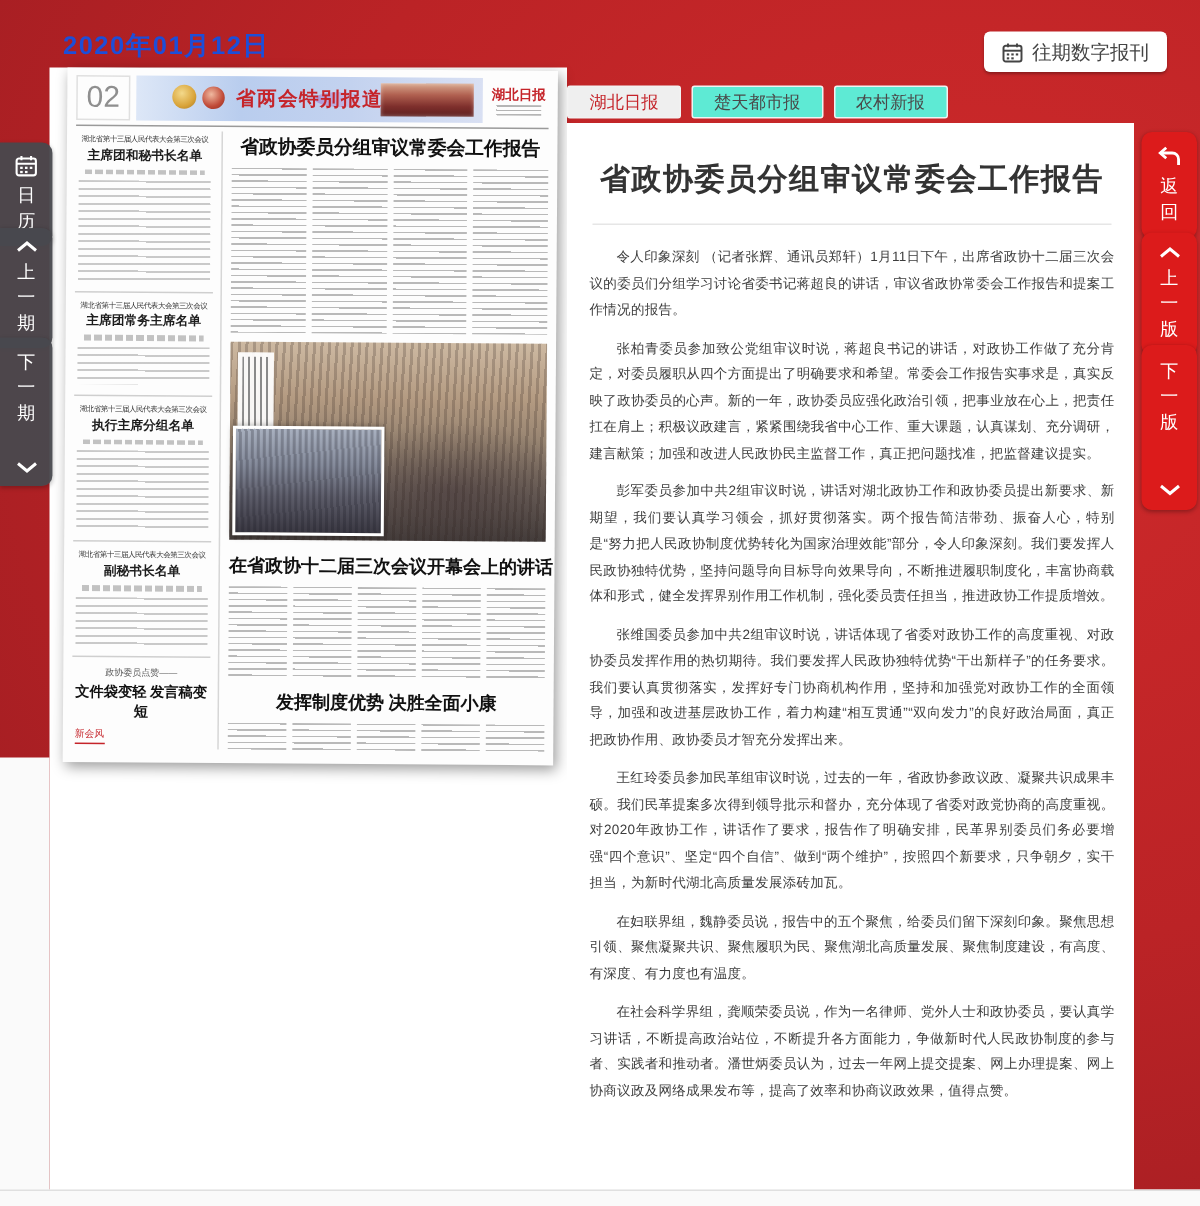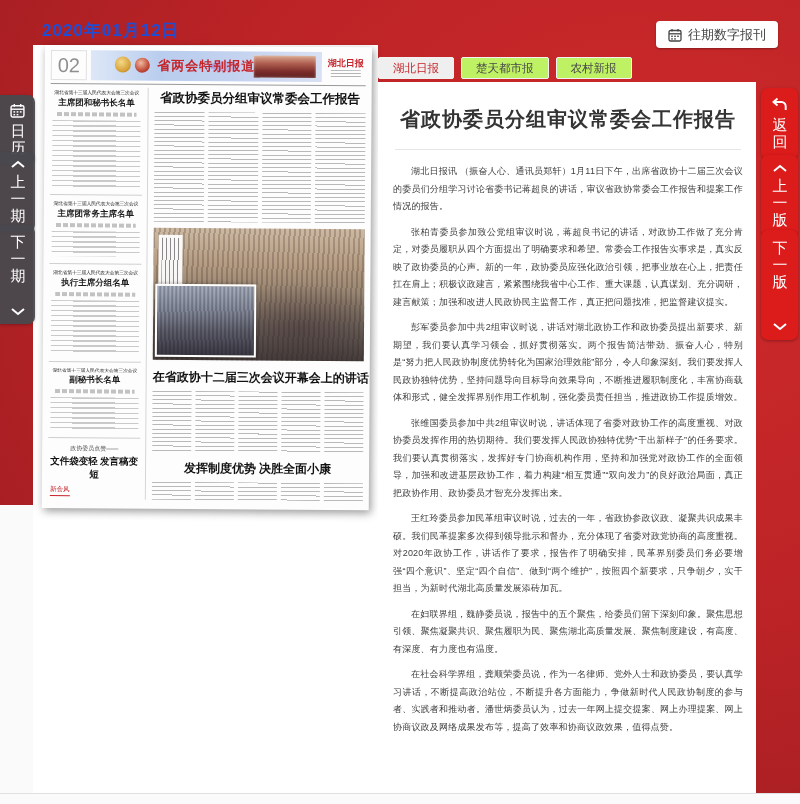--- a/index.html
+++ b/index.html
@@ -13,34 +13,34 @@
   .archive-btn{position:absolute;right:22px;top:21px;height:27px;background:#fff;border-radius:4px;
     display:flex;align-items:center;gap:6px;padding:0 12px;font-size:13px;color:#444;
     box-shadow:0 1px 2px rgba(0,0,0,.3);cursor:pointer;}
   
   .left-panel{position:absolute;left:33px;top:45px;width:345px;height:759px;background:#fff;}
   .main-panel{position:absolute;left:378px;top:82px;width:378px;height:722px;background:#fff;}
   .left-lower{position:absolute;left:0;top:505px;width:33px;height:299px;background:#fafafa;}
   .bottom-strip{position:absolute;left:0;top:793px;width:800px;height:11px;background:#fafafa;border-top:1px solid #e0e0e0;}
   
   .tabs{position:absolute;left:378px;top:57px;display:flex;gap:7px;}
-  .tab{height:22px;padding:0 14px;background:#bef264;display:flex;align-items:center;font-size:11.5px;
+  .tab{height:22px;padding:0 14px;background:#5eead4;display:flex;align-items:center;font-size:11.5px;
     color:#4a4a4a;border-radius:2px;cursor:pointer;border:1px solid #f2f2f2;box-sizing:border-box;}
   .tab.active{color:#c5242a;background:#efefef;}
   
   .lnav{position:absolute;left:0;width:35px;background:rgba(72,73,78,.95);border-radius:0 7px 7px 0;
     color:#fff;display:flex;flex-direction:column;align-items:center;padding:8px 0;cursor:pointer;
     box-shadow:0 1px 3px rgba(0,0,0,.25);}
   .lnav.cal{top:95px;} .lnav.prev{top:152px;} .lnav.next{top:225px;gap:19px;}
   
   .rnav{position:absolute;right:2px;width:37px;background:#dc1b1b;border-radius:7px;color:#fff;
     display:flex;flex-direction:column;align-items:center;padding:9px 0;cursor:pointer;
     box-shadow:0 1px 3px rgba(0,0,0,.3);}
   .rnav.back{top:88px;} .rnav.prevp{top:155px;} .rnav.nextp{top:230px;gap:28px;}
-  .vlabel{width:14px;font-size:15px;line-height:17px;word-break:break-all;margin-top:4px;}
+  .vlabel{width:14px;font-size:12px;line-height:17px;text-align:center;word-break:break-all;margin-top:4px;}
   .vlabel.below{margin-top:0;margin-bottom:4px;}
   .nav-ic{flex:0 0 auto;}
   
   .paper{position:absolute;left:12px;top:0;width:327px;height:463px;background:#fdfdfd;
     box-shadow:2px 3px 9px rgba(0,0,0,.4);transform:rotate(.4deg);transform-origin:top left;
     padding:5px 6px;box-sizing:border-box;cursor:pointer;}
   .phead{display:flex;align-items:stretch;height:30px;gap:4px;margin-bottom:3px;border-bottom:1px solid #9a9a9a;padding-bottom:3px;}
   .pnum{width:34px;font-size:20px;color:#8f8f8f;display:flex;align-items:center;justify-content:center;border:1px solid #e0e0e0;}
   .banner{flex:1;position:relative;display:flex;align-items:center;justify-content:center;
     background:linear-gradient(90deg,#dde7f7 0%,#b9cdee 30%,#c3d2ef 62%,#d9e0f3 100%);}
@@ -206,21 +206,21 @@
         </div>
       </div>
     </div>
   </div>
 </div>
 
 <div class="main-panel">
   <div class="article">
     <h1>省政协委员分组审议常委会工作报告</h1>
     <div class="divider"></div>
-    <p>湖北日报讯 （振奋人心、通讯员郑轩）1月11日下午，出席省政协十二届三次会议的委员们分组学习讨论省委书记蒋超良的讲话，审议省政协常委会工作报告和提案工作情况的报告。</p>
+    <p>令人印象深刻 （记者张辉、通讯员郑轩）1月11日下午，出席省政协十二届三次会议的委员们分组学习讨论省委书记蒋超良的讲话，审议省政协常委会工作报告和提案工作情况的报告。</p>
     <p>张柏青委员参加致公党组审议时说，蒋超良书记的讲话，对政协工作做了充分肯定，对委员履职从四个方面提出了明确要求和希望。常委会工作报告实事求是，真实反映了政协委员的心声。新的一年，政协委员应强化政治引领，把事业放在心上，把责任扛在肩上；积极议政建言，紧紧围绕我省中心工作、重大课题，认真谋划、充分调研，建言献策；加强和改进人民政协民主监督工作，真正把问题找准，把监督建议提实。</p>
     <p>彭军委员参加中共2组审议时说，讲话对湖北政协工作和政协委员提出新要求、新期望，我们要认真学习领会，抓好贯彻落实。两个报告简洁带劲、振奋人心，特别是“努力把人民政协制度优势转化为国家治理效能”部分，令人印象深刻。我们要发挥人民政协独特优势，坚持问题导向目标导向效果导向，不断推进履职制度化，丰富协商载体和形式，健全发挥界别作用工作机制，强化委员责任担当，推进政协工作提质增效。</p>
     <p>张维国委员参加中共2组审议时说，讲话体现了省委对政协工作的高度重视、对政协委员发挥作用的热切期待。我们要发挥人民政协独特优势“干出新样子”的任务要求。我们要认真贯彻落实，发挥好专门协商机构作用，坚持和加强党对政协工作的全面领导，加强和改进基层政协工作，着力构建“相互贯通”“双向发力”的良好政治局面，真正把政协作用、政协委员才智充分发挥出来。</p>
     <p>王红玲委员参加民革组审议时说，过去的一年，省政协参政议政、凝聚共识成果丰硕。我们民革提案多次得到领导批示和督办，充分体现了省委对政党协商的高度重视。对2020年政协工作，讲话作了要求，报告作了明确安排，民革界别委员们务必要增强“四个意识”、坚定“四个自信”、做到“两个维护”，按照四个新要求，只争朝夕，实干担当，为新时代湖北高质量发展添砖加瓦。</p>
     <p>在妇联界组，魏静委员说，报告中的五个聚焦，给委员们留下深刻印象。聚焦思想引领、聚焦凝聚共识、聚焦履职为民、聚焦湖北高质量发展、聚焦制度建设，有高度、有深度、有力度也有温度。</p>
     <p>在社会科学界组，龚顺荣委员说，作为一名律师、党外人士和政协委员，要认真学习讲话，不断提高政治站位，不断提升各方面能力，争做新时代人民政协制度的参与者、实践者和推动者。潘世炳委员认为，过去一年网上提交提案、网上办理提案、网上协商议政及网络成果发布等，提高了效率和协商议政效果，值得点赞。</p>
   </div>
 </div>
 
 <div class="left-lower"></div>

